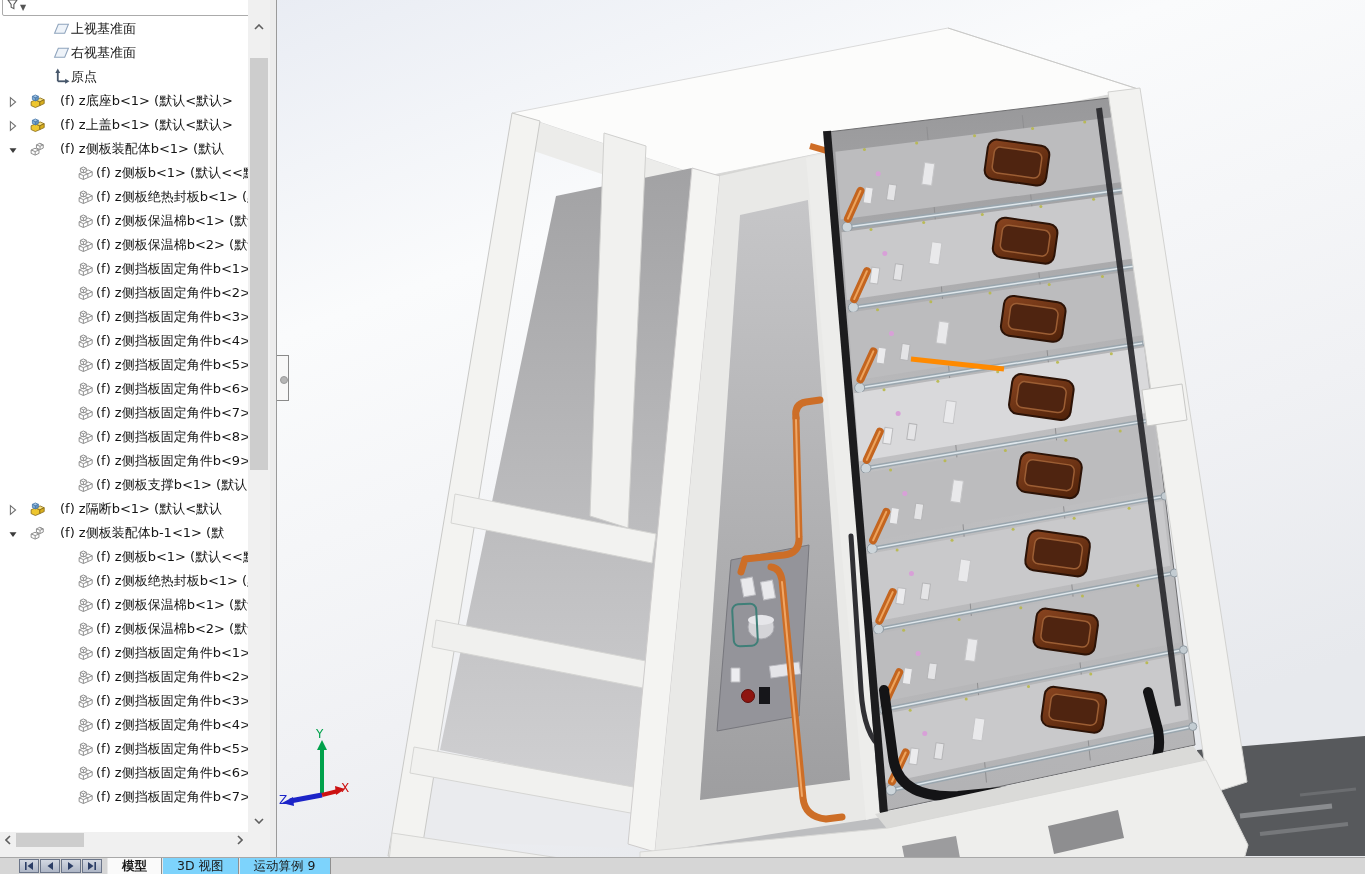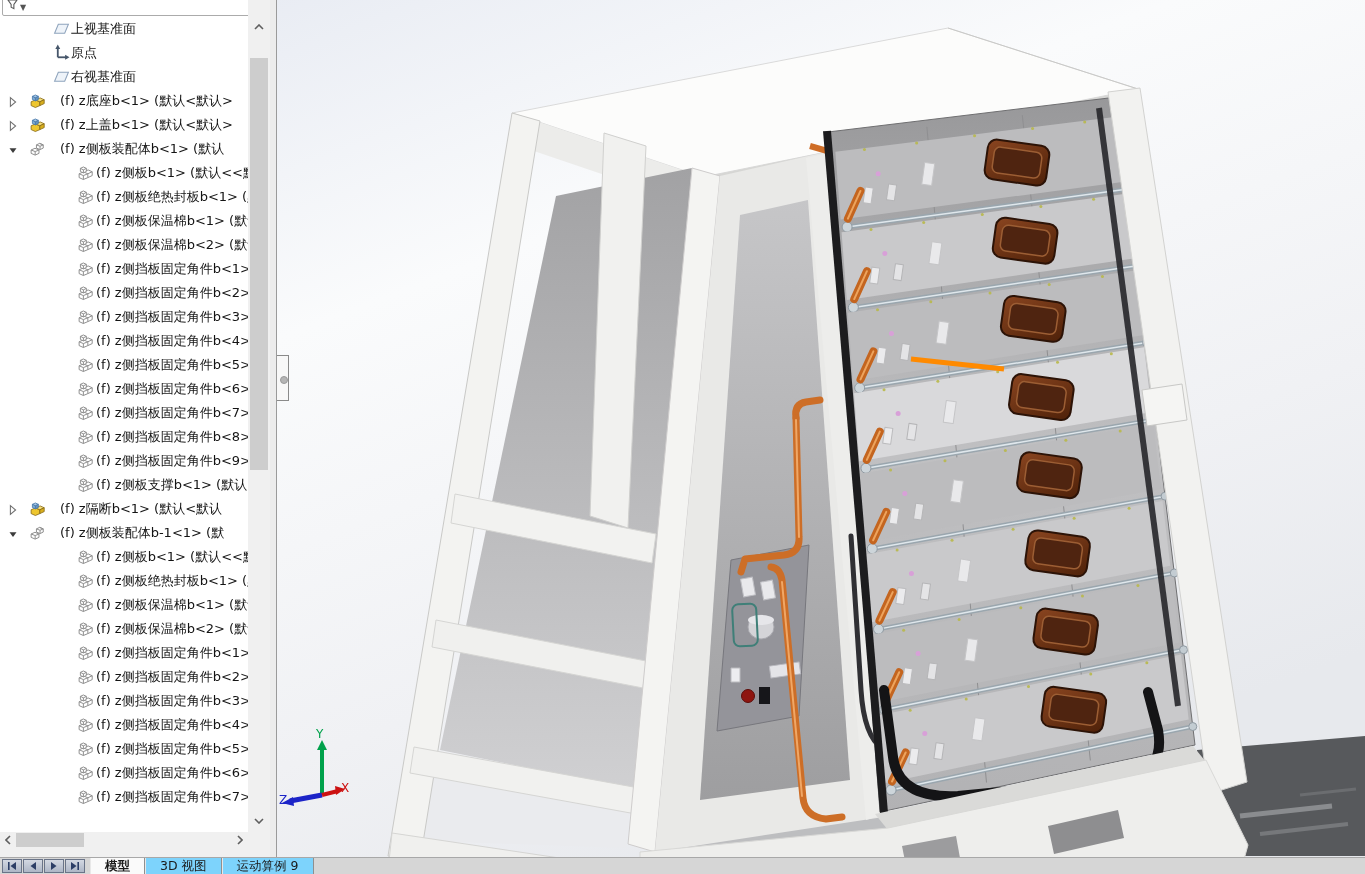--- a/index.html
+++ b/index.html
@@ -40,21 +40,21 @@
   #panel-bottom-strip{position:absolute;left:0;top:848px;width:270px;height:9px;background:#f0f0f0;}
   #gutter{position:absolute;left:270px;top:0;width:6px;height:857px;background:#ececec;}
   #splitter-tab{
     position:absolute;left:277px;top:355px;width:12px;height:46px;background:#f8f8f8;
     border:1px solid #8a8a8a;border-left:none;box-sizing:border-box;
   }
   #splitter-tab .dot{position:absolute;left:3px;top:20px;width:6px;height:6px;border-radius:50%;background:#b5b5b5;border:1px solid #9a9a9a;}
   
   #tabbar{
     position:absolute;left:0;top:857px;width:1365px;height:17px;background:#d6d6d6;
-    border-top:1px solid #a8a8a8;box-sizing:border-box;display:flex;align-items:stretch;
+    border-top:1px solid #a8a8a8;box-sizing:border-box;display:flex;align-items:stretch;padding-left:17px;
   }
   #navbtns{display:flex;align-items:center;padding-left:2px;}
   .navbtn{width:20px;height:14px;margin-right:1px;background:linear-gradient(#d3d8e2,#aeb6c6);
     border:1px solid #6a7488;display:flex;align-items:center;justify-content:center;box-sizing:border-box;}
   #tabs{display:flex;margin-left:4px;}
   .tab{
     padding:0 14px;font-size:12.5px;line-height:16px;color:#1b1b1b;background:#7dd3fc;
     border-right:1px solid #8f8f8f;border-left:1px solid #e8e8e8;white-space:nowrap;
   }
   .tab.active{background:#fafafa;font-weight:bold;}
@@ -329,34 +329,34 @@
   <div id="tree-list-bg">
     <div id="tree-list">
         <div class="trow lvl1">
           <span class="ic"><svg width="17" height="17" viewBox="0 0 16 16">
               <path d="M1.5,12.5 L5,4 H14.5 L11,12.5 Z" fill="#eef3f9" stroke="#8fa4bd" stroke-width="1"></path>
             </svg></span>
           <span class="lbl">上视基准面</span>
         </div>
         <div class="trow lvl1">
           <span class="ic"><svg width="17" height="17" viewBox="0 0 16 16">
+              <path d="M1.5,12.5 L5,4 H14.5 L11,12.5 Z" fill="#eef3f9" stroke="#8fa4bd" stroke-width="1"></path>
+            </svg></span>
+          <span class="lbl">右视基准面</span>
+        </div>
+        <div class="trow lvl1">
+          <span class="ic"><svg width="17" height="17" viewBox="0 0 16 16">
               <g stroke="#46566a" stroke-width="1.7" fill="none">
                 <line x1="4.5" y1="3.5" x2="4.5" y2="12.5"></line>
                 <line x1="4.5" y1="12.5" x2="13" y2="12.5"></line>
               </g>
               <polygon points="4.5,0.5 6.8,4.6 2.2,4.6" fill="#46566a"></polygon>
               <polygon points="15.5,12.5 11.4,10.2 11.4,14.8" fill="#46566a"></polygon>
             </svg></span>
           <span class="lbl">原点</span>
-        </div>
-        <div class="trow lvl1">
-          <span class="ic"><svg width="17" height="17" viewBox="0 0 16 16">
-              <path d="M1.5,12.5 L5,4 H14.5 L11,12.5 Z" fill="#eef3f9" stroke="#8fa4bd" stroke-width="1"></path>
-            </svg></span>
-          <span class="lbl">右视基准面</span>
         </div>
         <div class="trow lvl0">
           <span class="arr"><svg width="14" height="14" viewBox="0 0 16 16">
               <path d="M5,3 L11,8 L5,13 Z" fill="#fdfdfd" stroke="#707070" stroke-width="1.2"></path>
             </svg></span>
           <span class="ic"><svg width="17" height="17" viewBox="0 0 16 16">
               <path d="M2,9.2 L6,7.4 L10.2,9.2 L10.2,12.8 L6,14.6 L2,12.8 Z" fill="#eec62f" stroke="#8a6d1a" stroke-width="0.8"></path>
               <path d="M6,7.4 L10.5,5.6 L14.3,7.3 L10.2,9.2 Z" fill="#f6e07c" stroke="#8a6d1a" stroke-width="0.8"></path>
               <path d="M10.2,9.2 L14.3,7.3 L14.3,10.9 L10.2,12.8 Z" fill="#d8ae1c" stroke="#8a6d1a" stroke-width="0.8"></path>
               <path d="M3.2,4.1 L6,2.8 L8.8,4.1 L6,5.5 Z" fill="#a7c9e8" stroke="#4a7aaa" stroke-width="0.8"></path>

